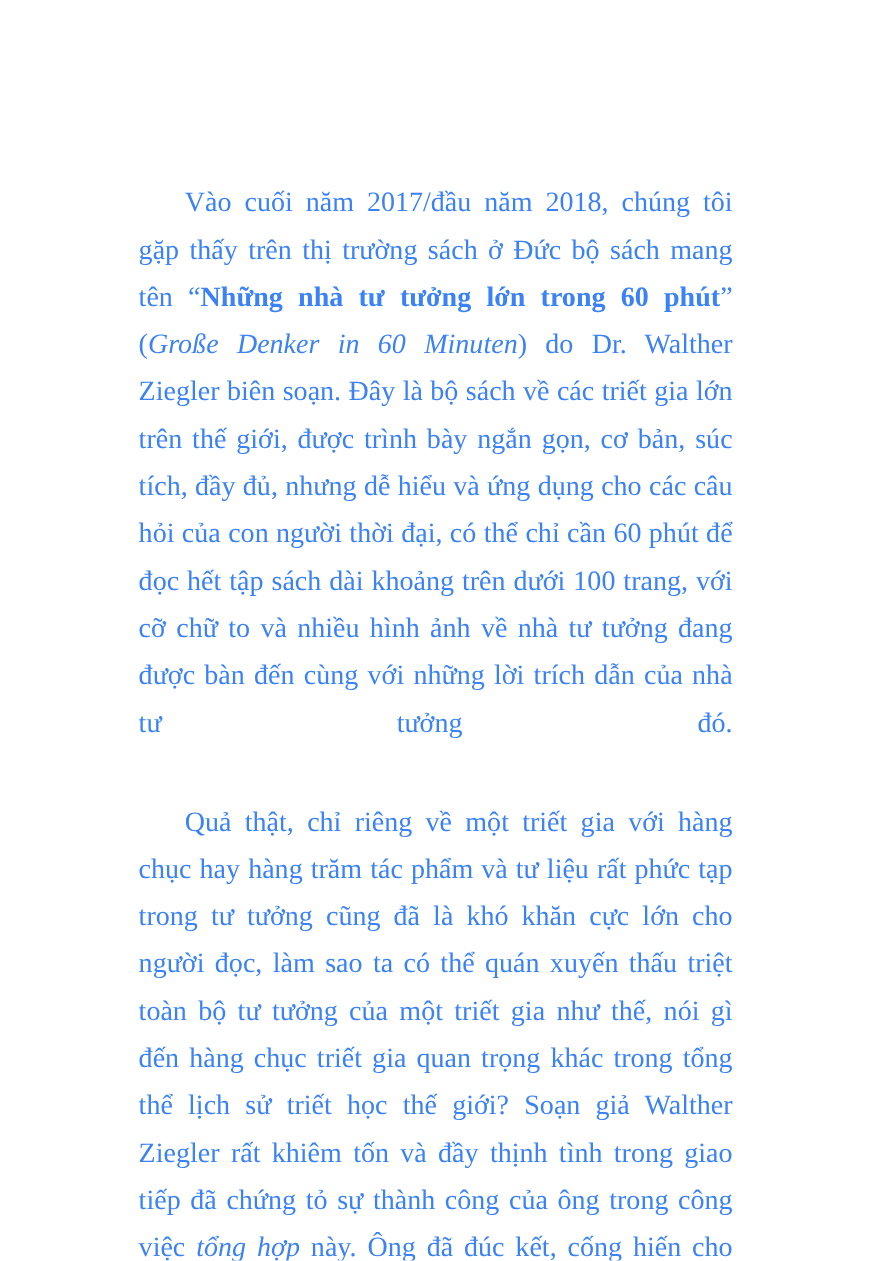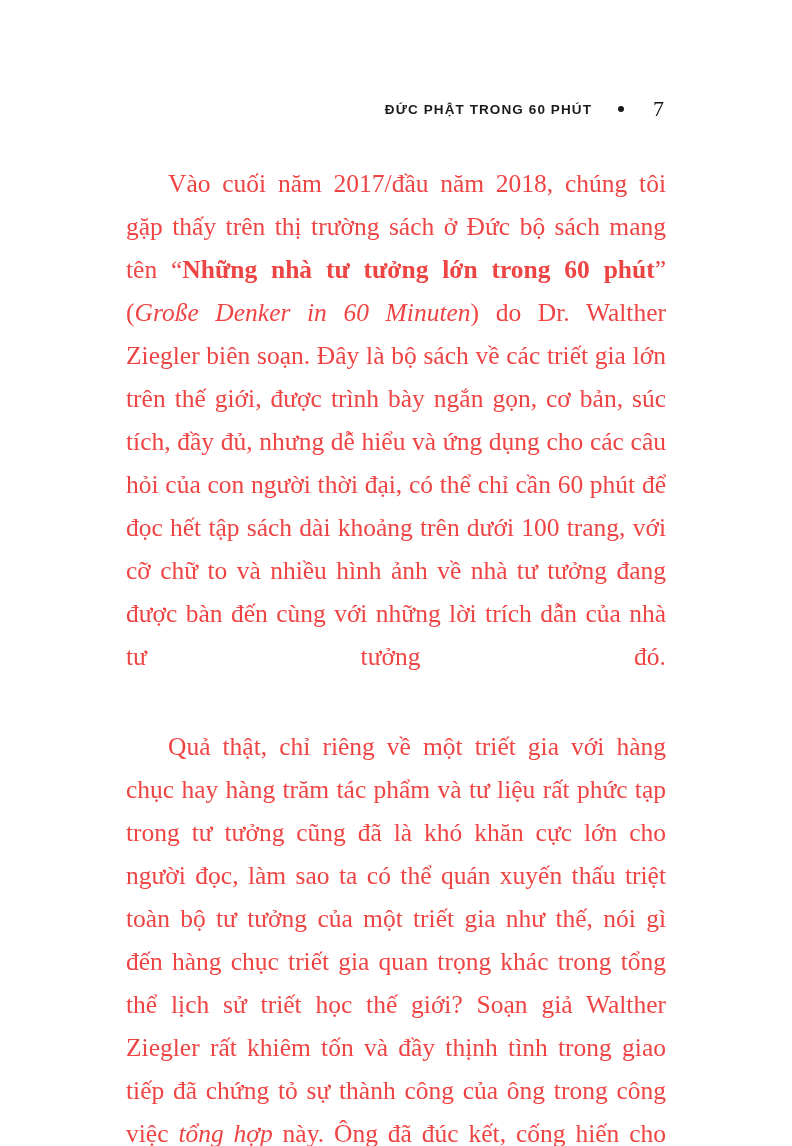--- a/index.html
+++ b/index.html
@@ -69,44 +69,39 @@
     width: 540px;
   }
   .para {
     margin: 0 0 4px 0;
     font-size: 25.5px;
     line-height: 43px;
     text-align: justify;
     text-justify: inter-word;
     text-indent: 42px;
     hyphens: none;
-    color: #ef4444;
+    color: #3b82f6;
   }
   .para:last-child {
     margin-bottom: 0;
   }
   .b { font-weight: bold; }
   .i { font-style: italic; }
 
   
   .para::after {
     content: "";
     display: inline-block;
     width: 100%;
   }
 </style>
 </head>
 <body>
 
 <div class="page">
 
-  <div class="running-head">
-    <span class="rh-title">ĐỨC PHẬT TRONG 60 PHÚT</span>
-    <span class="rh-dot"></span>
-    <span class="rh-page">7</span>
-  </div>
 
   <div class="body-text">
     <p class="para"><span>Vào cuối năm 2017/đầu năm 2018, chúng tôi gặp thấy trên thị trường sách ở Đức bộ sách mang tên “</span><span class="b">Những nhà tư tưởng lớn trong 60 phút</span><span>” (</span><span class="i">Große Denker in 60 Minuten</span><span>) do Dr. Walther Ziegler biên soạn. Đây là bộ sách về các triết gia lớn trên thế giới, được trình bày ngắn gọn, cơ bản, súc tích, đầy đủ, nhưng dễ hiểu và ứng dụng cho các câu hỏi của con người thời đại, có thể chỉ cần 60 phút để đọc hết tập sách dài khoảng trên dưới 100 trang, với cỡ chữ to và nhiều hình ảnh về nhà tư tưởng đang được bàn đến cùng với những lời trích dẫn của nhà tư tưởng đó.</span></p>
     <p class="para"><span>Quả thật, chỉ riêng về một triết gia với hàng chục hay hàng trăm tác phẩm và tư liệu rất phức tạp trong tư tưởng cũng đã là khó khăn cực lớn cho người đọc, làm sao ta có thể quán xuyến thấu triệt toàn bộ tư tưởng của một triết gia như thế, nói gì đến hàng chục triết gia quan trọng khác trong tổng thể lịch sử triết học thế giới? Soạn giả Walther Ziegler rất khiêm tốn và đầy thịnh tình trong giao tiếp đã chứng tỏ sự thành công của ông trong công việc </span><span class="i">tổng hợp</span><span> này. Ông đã đúc kết, cống hiến cho bạn</span></p>
   </div>
 
 </div>
 
 </body></html>

